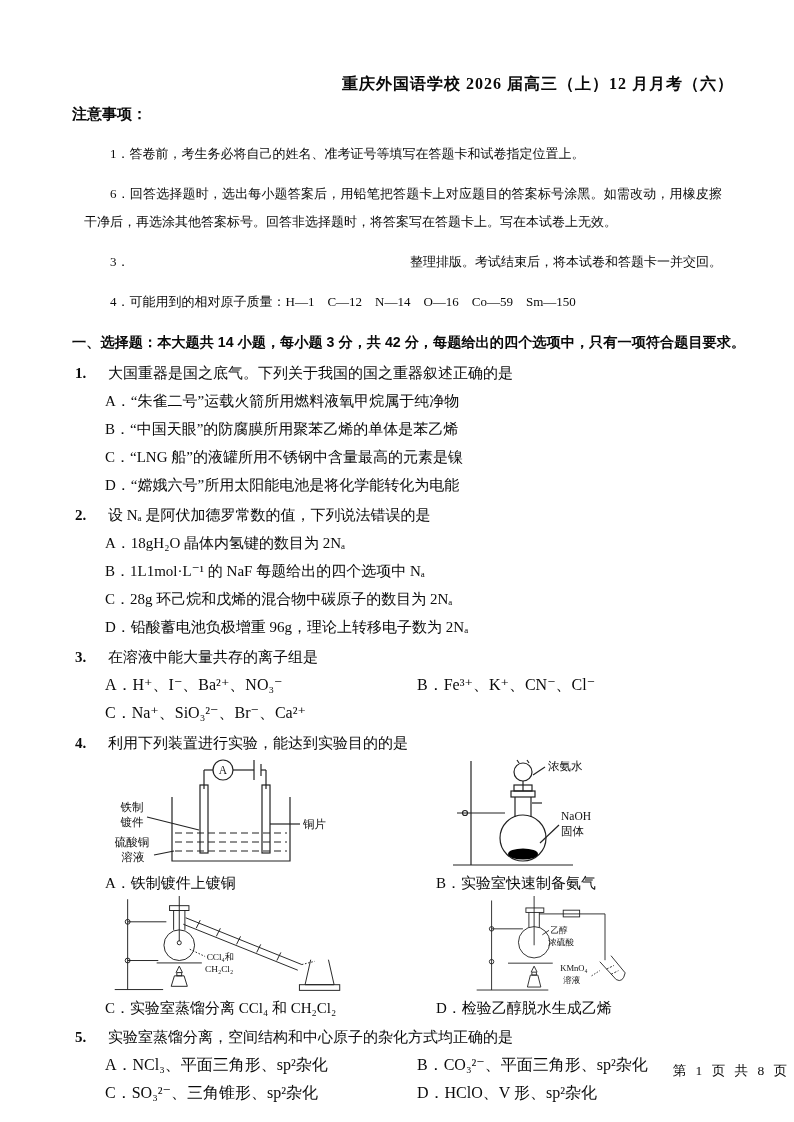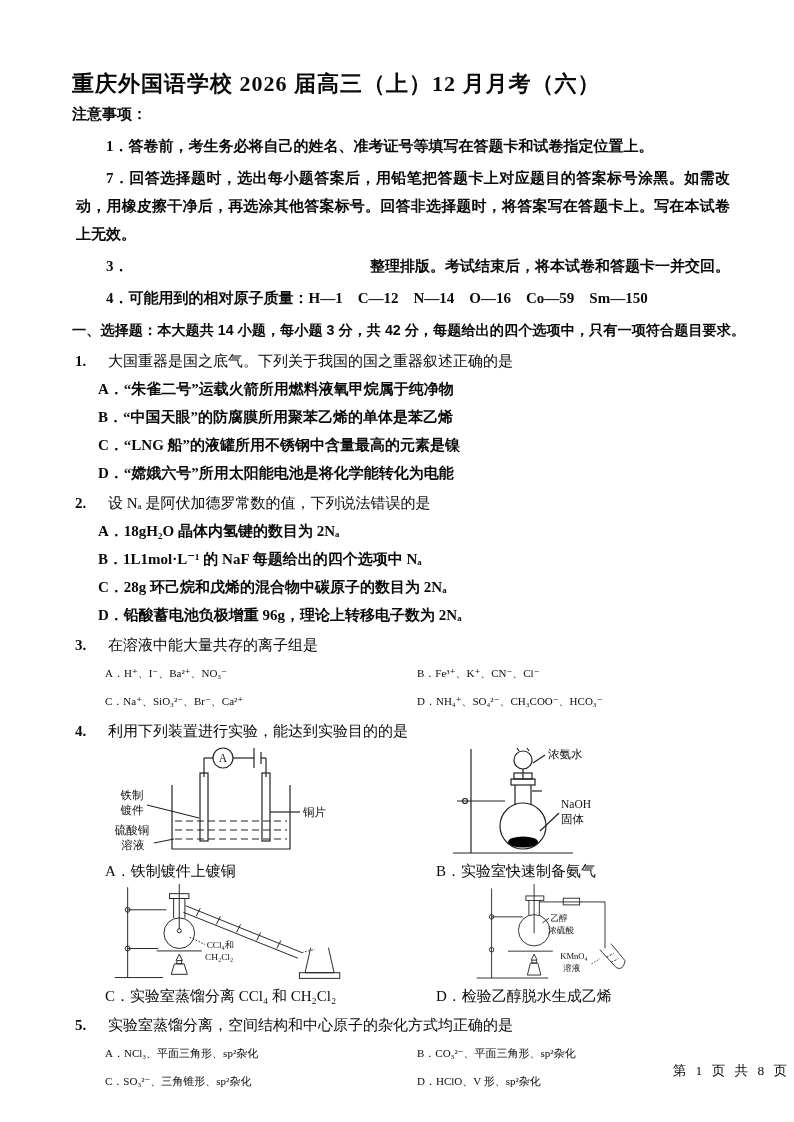--- a/index.html
+++ b/index.html
@@ -2,35 +2,35 @@
 <html><head>
 <meta charset="utf-8">
 <style>
   html,body{margin:0;padding:0;background:#fff;}
   .page{
     width:794px;height:1122px;background:#fff;color:#0a0a0a;
     font-family:"Liberation Serif","DejaVu Serif",serif;
     position:relative;box-sizing:border-box;
     padding:68px 60px 0 72px;overflow:hidden;
   }
-  .title{font-size:22px;font-weight:700;text-align:left;margin:0;line-height:32px;letter-spacing:1px;}
+  .title{font-size:16px;font-weight:700;text-align:right;margin:0;line-height:32px;letter-spacing:1px;}
   .subtitle{font-size:27px;font-weight:700;text-align:center;margin:10px 0 14px 0;line-height:36px;letter-spacing:9px;}
   .hei{font-family:"Liberation Sans","DejaVu Sans",sans-serif;font-weight:700;}
   .notice-head{font-size:15px;margin:0;line-height:28px;}
-  .nitem{font-size:15px;margin:4px;line-height:28px;text-indent:2em;text-align:justify;font-weight:bold;}
+  .nitem{font-size:13px;margin:12px;line-height:28px;text-indent:2em;text-align:justify;}
   .nitem3{display:flex;text-indent:0;}
   .nitem3 .pfx{padding-left:2em;}
   .nitem3 .tail{margin-left:auto;}
   .sec-head{font-size:14.2px;line-height:29px;margin:2px 0 0 0;white-space:nowrap;}
   .question{margin-top:2px;}
   .qrow{display:flex;font-size:15px;line-height:28px;}
   .qnum{flex:none;width:33px;padding-left:3px;font-weight:700;}
   .qstem{flex:1;}
-  .opt{margin-left:26px;font-size:15px;line-height:28px;font-weight:bold;}
-  .optrow{display:flex;margin-left:33px;font-size:11px;line-height:28px;}
+  .opt{margin-left:33px;font-size:15px;line-height:28px;}
+  .optrow{display:flex;margin-left:33px;font-size:16px;line-height:28px;}
   .optrow .o1{width:312px;flex:none;}
   .optrow .o2{flex:1;}
   .dgrid{display:flex;}
   .dcell{width:50%;box-sizing:border-box;}
   .dcap{margin-left:33px;font-size:15px;line-height:25px;}
   svg.diagram{display:block;}
   svg.diagram line,svg.diagram polyline,svg.diagram path,svg.diagram circle,svg.diagram rect{
     stroke:#222;stroke-width:1.2;fill:none;
   }
   svg.diagram text{stroke:none;fill:#111;font-size:11.5px;font-family:"Liberation Serif","DejaVu Serif",serif;}
@@ -39,21 +39,21 @@
 </head>
 <body>
 
 <div class="page">
 
   <h1 class="title">重庆外国语学校 2026 届高三（上）12 月月考（六）</h1>
 
   <div>
     <p class="notice-head hei">注意事项：</p>
     <p class="nitem">1．答卷前，考生务必将自己的姓名、准考证号等填写在答题卡和试卷指定位置上。</p>
-    <p class="nitem">7．回答选择题时，选出每小题答案后，用铅笔把答题卡上对应题目的答案标号涂黑。如需改动，用橡皮擦干净后，再选涂其他答案标号。回答非选择题时，将答案写在答题卡上。写在本试卷上无效。</p>
+    <p class="nitem">6．回答选择题时，选出每小题答案后，用铅笔把答题卡上对应题目的答案标号涂黑。如需改动，用橡皮擦干净后，再选涂其他答案标号。回答非选择题时，将答案写在答题卡上。写在本试卷上无效。</p>
     <p class="nitem nitem3">
       <span class="pfx">3．</span>
       <span class="tail">整理排版。考试结束后，将本试卷和答题卡一并交回。</span>
     </p>
     <p class="nitem">4．可能用到的相对原子质量：H—1　C—12　N—14　O—16　Co—59　Sm—150</p>
   </div>
 
   <p class="sec-head hei">一、选择题：本大题共 14 小题，每小题 3 分，共 42 分，每题给出的四个选项中，只有一项符合题目要求。</p>
 
   <div class="question">
@@ -82,21 +82,20 @@
     <div class="qrow">
       <span class="qnum">3.</span>
       <span class="qstem">在溶液中能大量共存的离子组是</span>
     </div>
     <div class="optrow">
       <div class="o1">A．H⁺、I⁻、Ba²⁺、NO₃⁻</div>
       <div class="o2">B．Fe³⁺、K⁺、CN⁻、Cl⁻</div>
     </div>
     <div class="optrow">
       <div class="o1">C．Na⁺、SiO₃²⁻、Br⁻、Ca²⁺</div>
-      <div class="o2">D．NH₄⁺、SO₄²⁻、CH₃COO⁻、HCO₃⁻</div>
     </div>
   </div>
 
   <div class="question">
     <div class="qrow">
       <span class="qnum">4.</span>
       <span class="qstem">利用下列装置进行实验，能达到实验目的的是</span>
     </div>
 
     <div class="dgrid">

